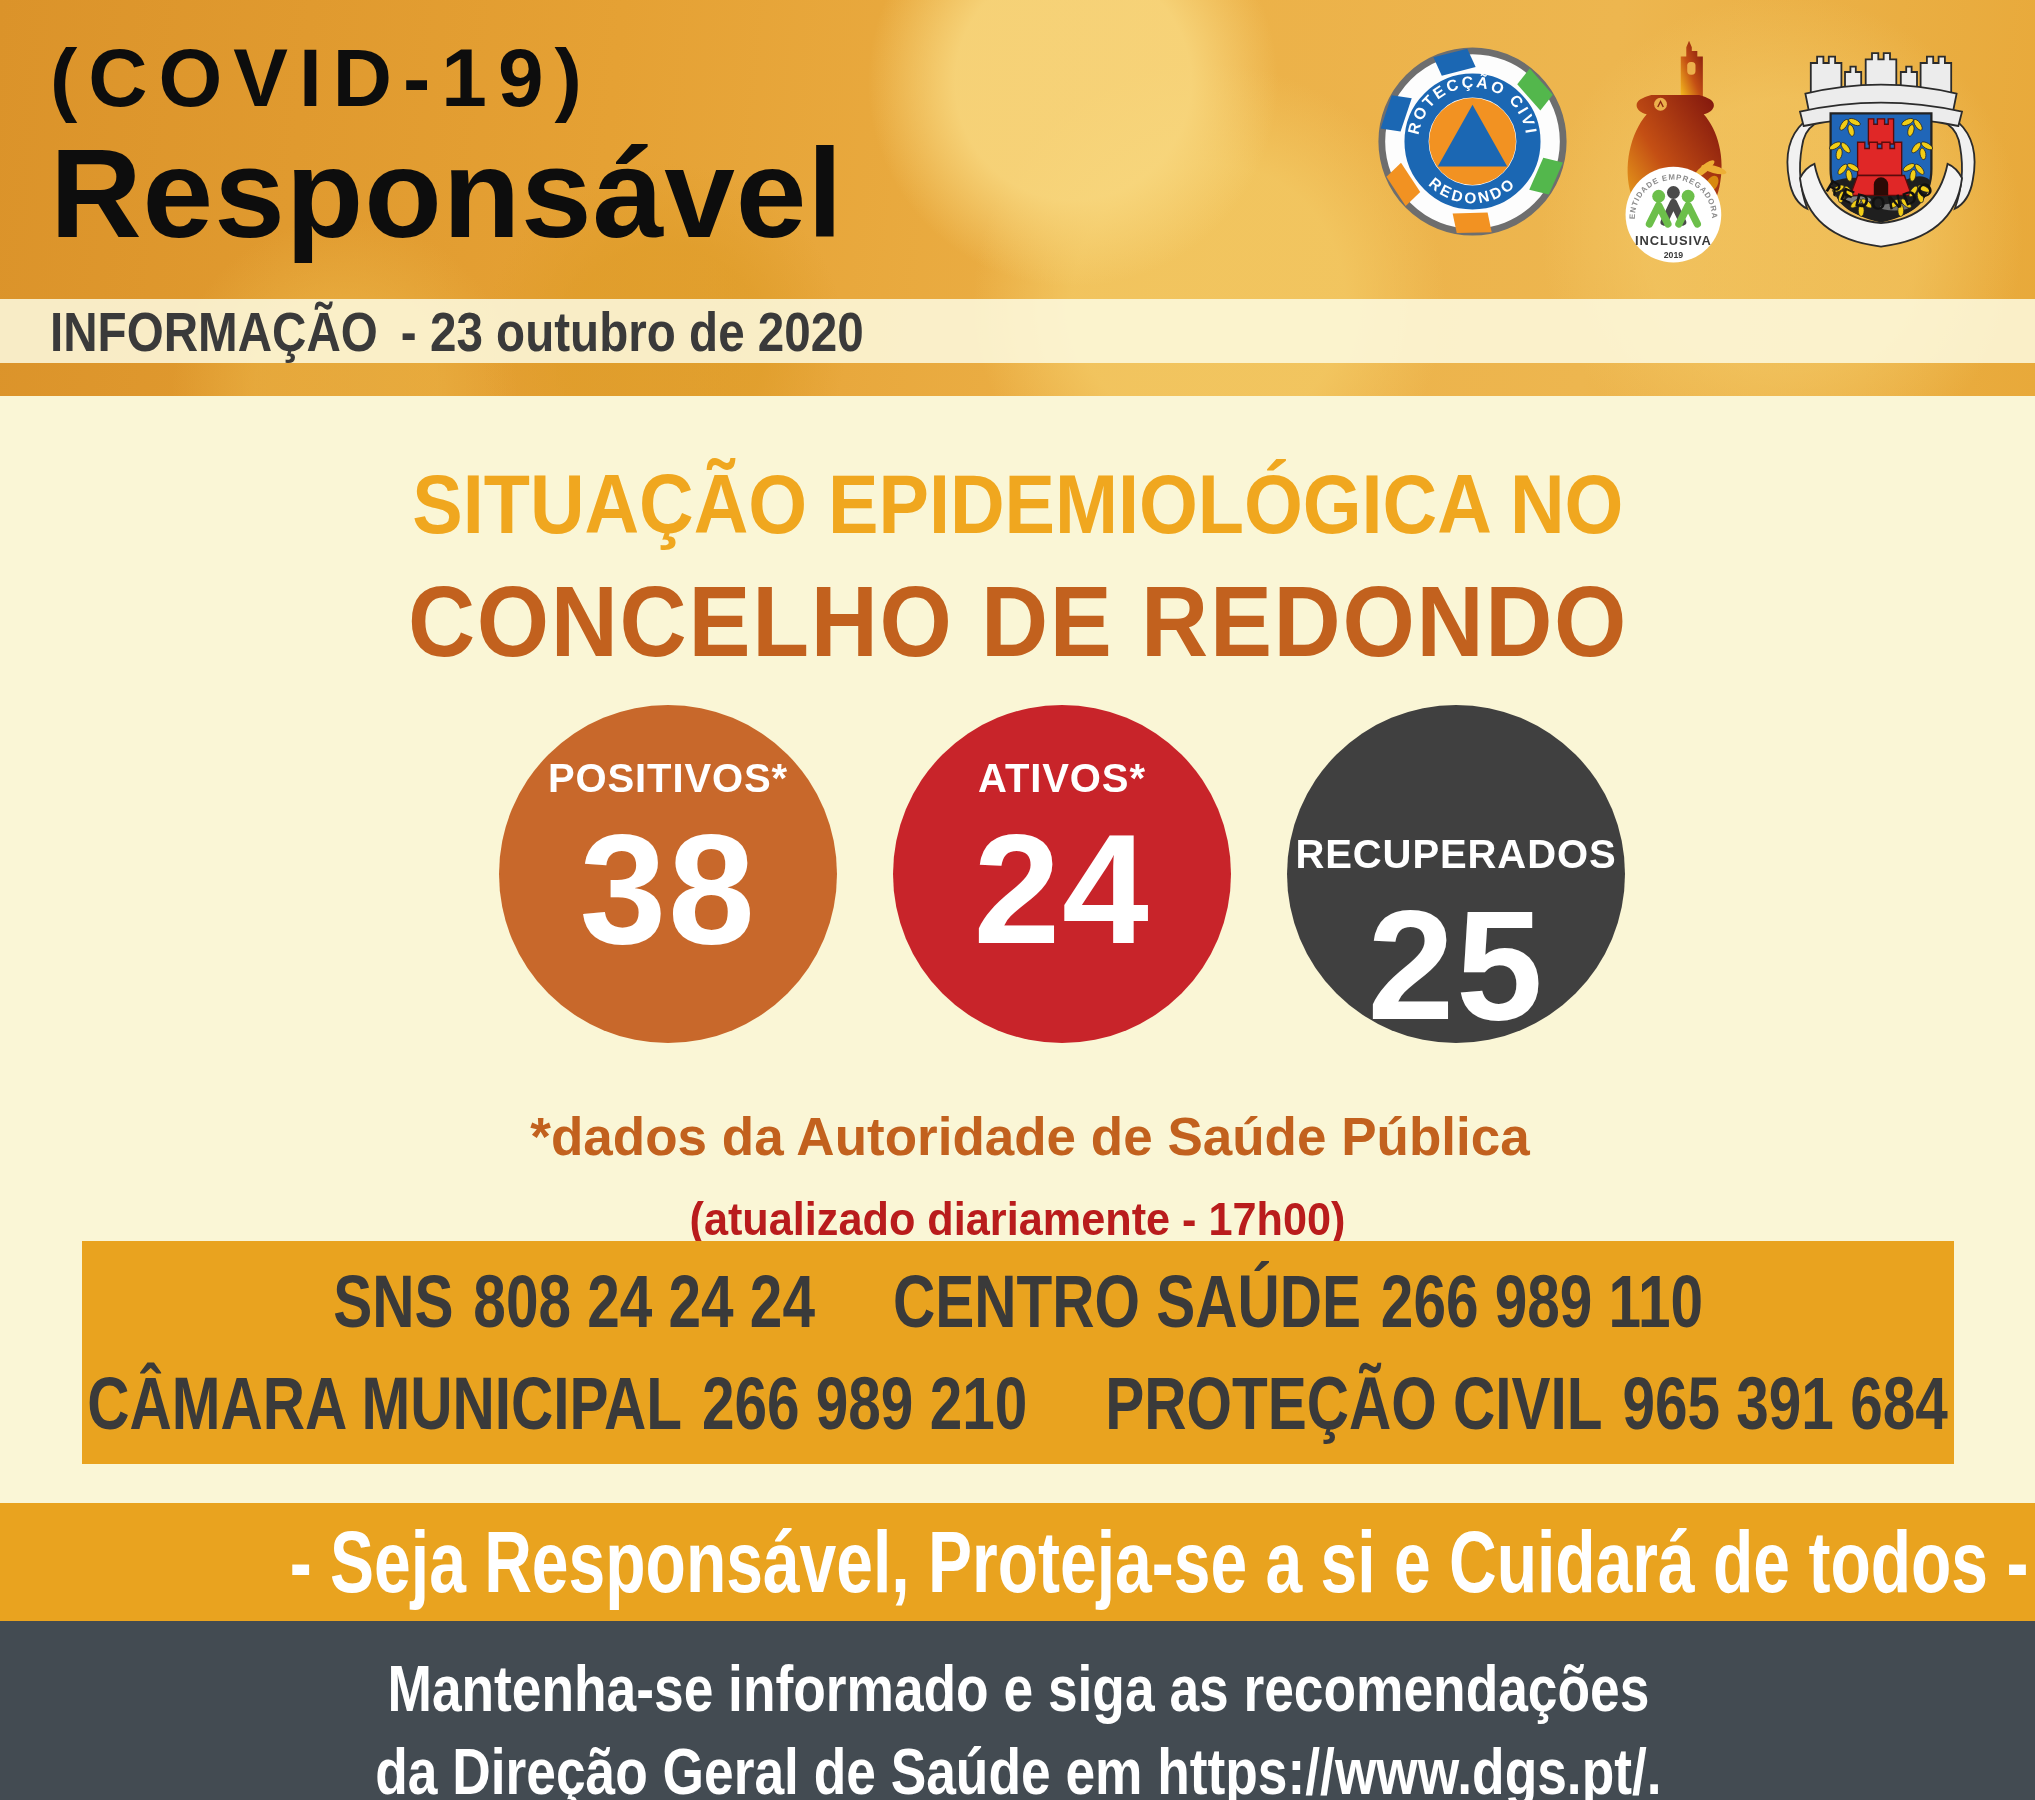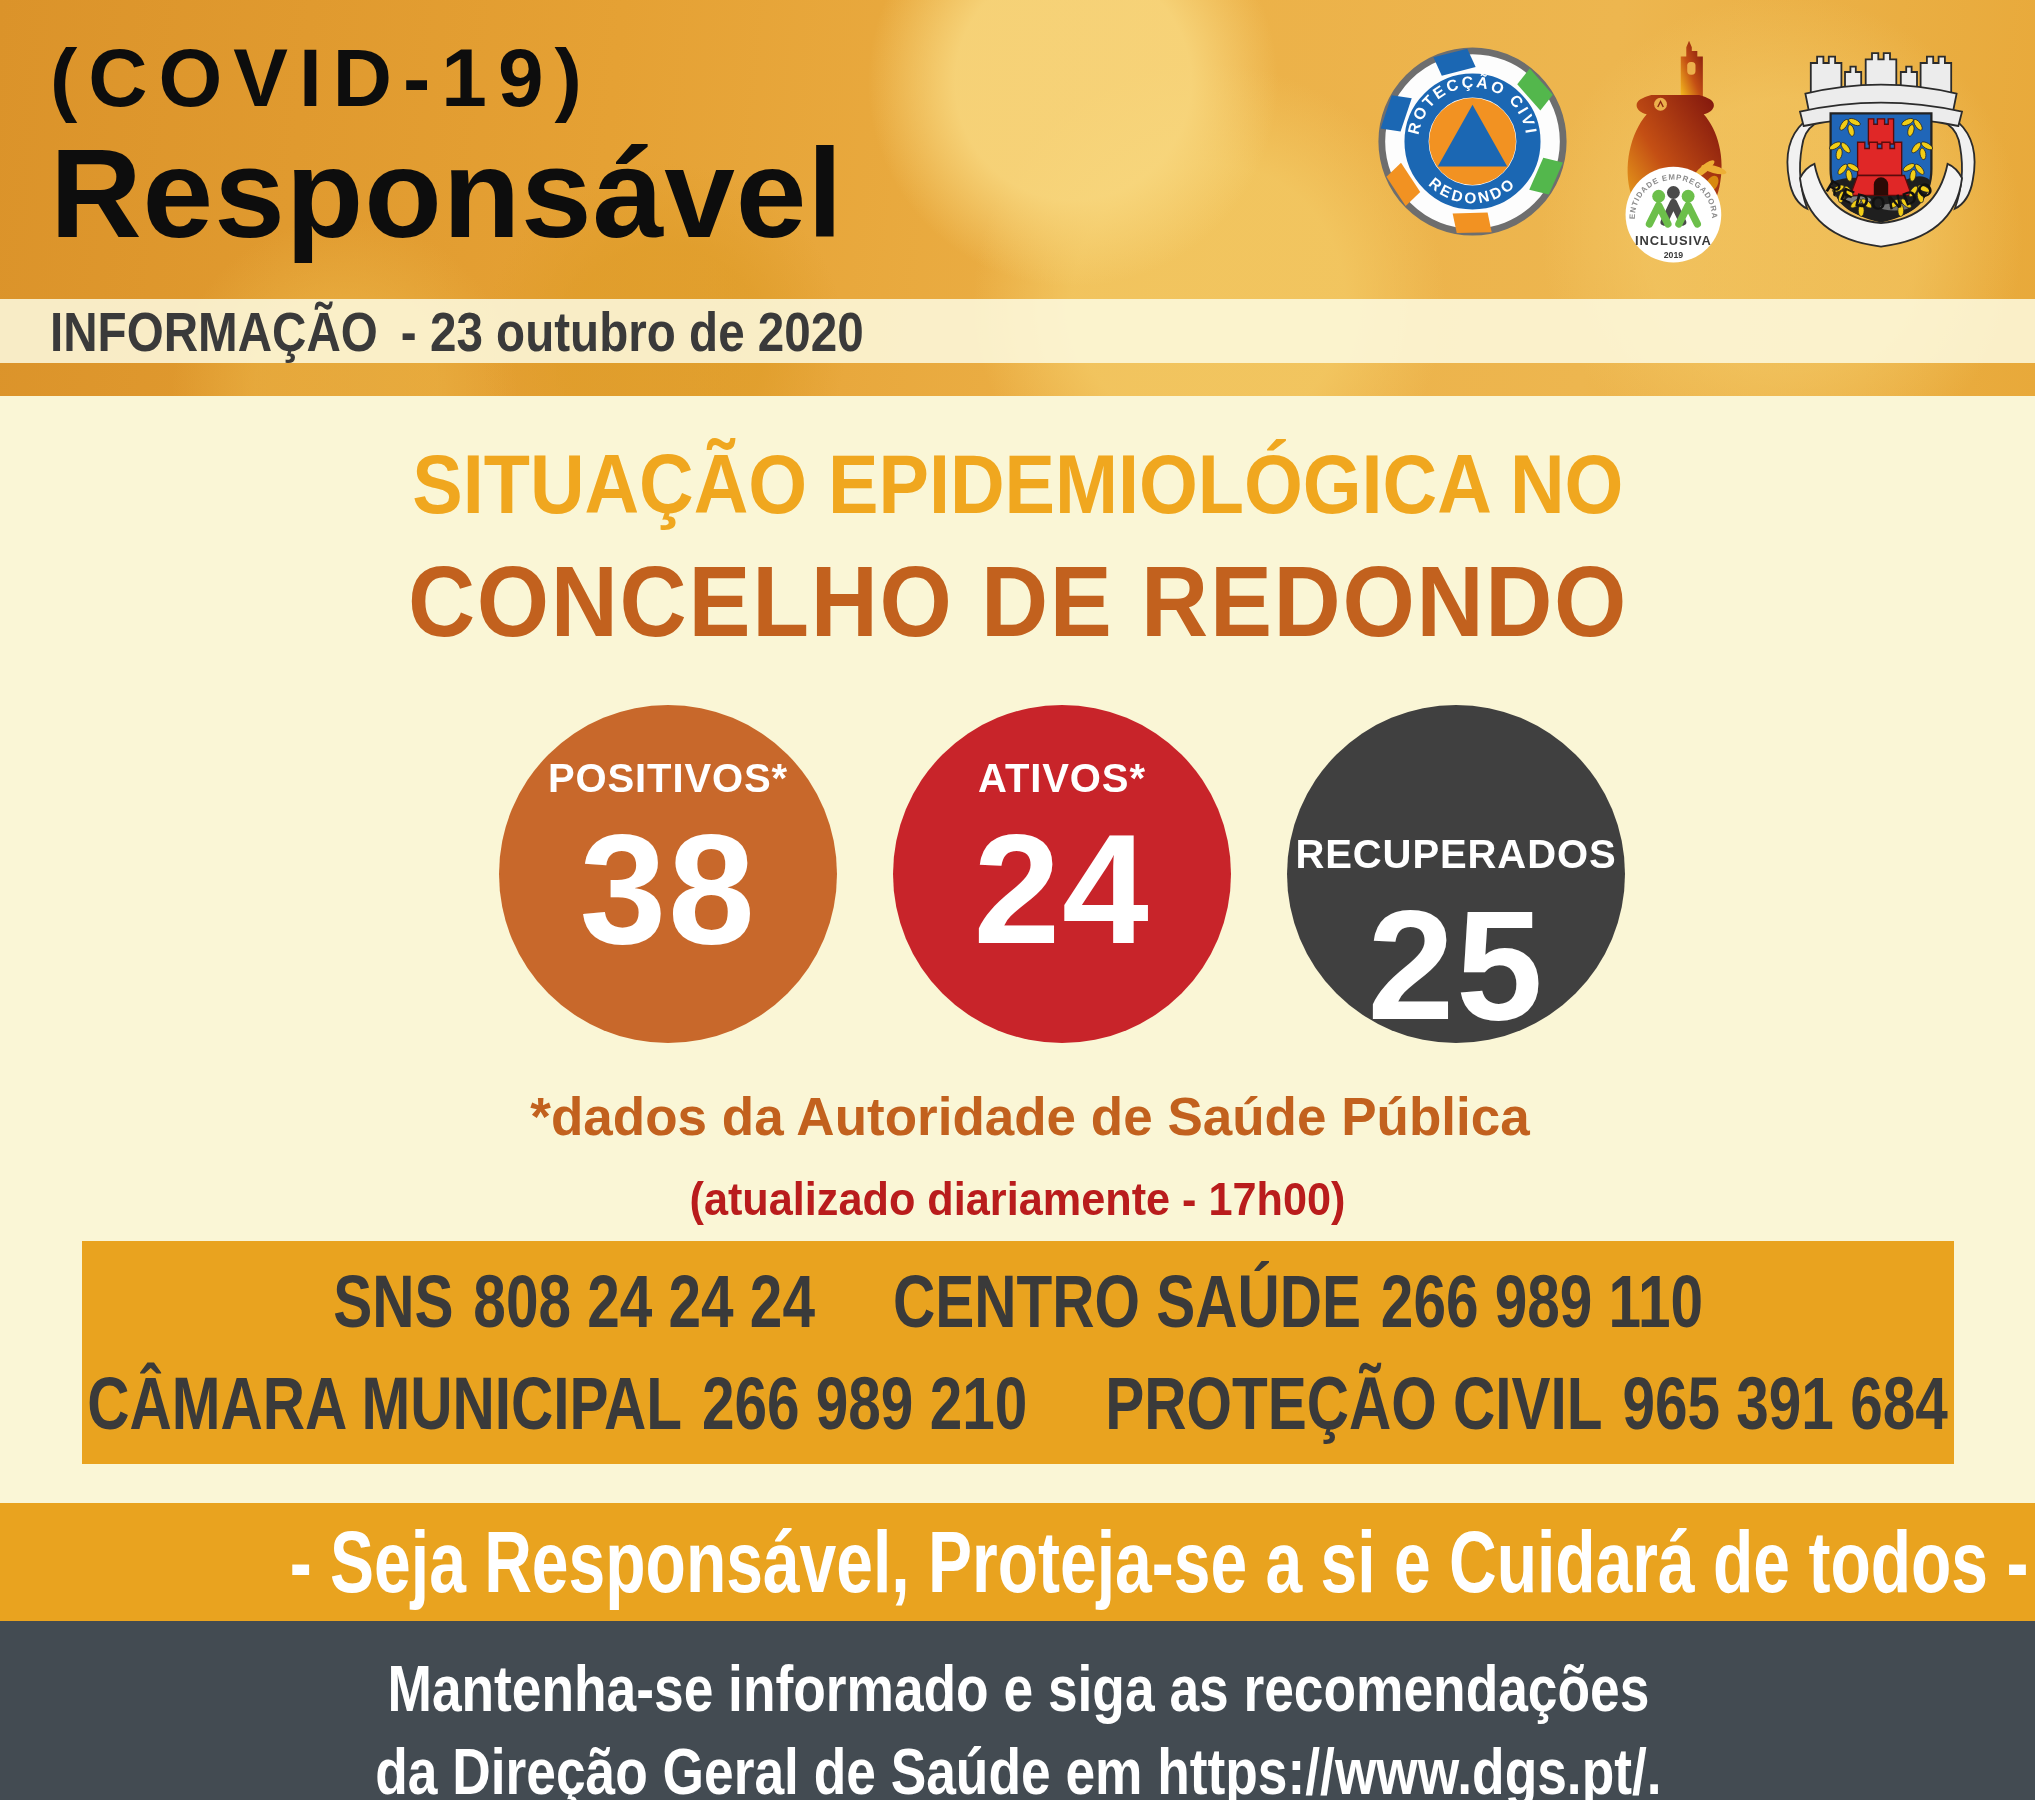--- a/index.html
+++ b/index.html
@@ -29,21 +29,21 @@
     margin-left:50px;font-size:56px;font-weight:700;color:#3A3A3A;
     transform:scaleX(.85);transform-origin:left center;white-space:nowrap;
   }
   .info-text .info-date{margin-left:27px;}
   .logo{position:absolute;}
   #logo-pc{left:1376px;top:45px;}
   #logo-inclusiva{left:1609px;top:38px;}
   #logo-crest{left:1773px;top:36px;}
   
   #main{position:absolute;left:0;top:400px;width:2036px;height:1103px;background:#FAF6D6;}
-  .center-line{position:absolute;left:0;width:2036px;text-align:center;white-space:nowrap;}
+  .center-line{position:absolute;left:0;width:2036px;text-align:center;white-space:nowrap;margin-top:20px;}
   #subtitle{top:36px;font-size:84px;font-weight:700;color:#F0A71F;}
   #subtitle span,#main-title span,#footnote1 span,#footnote2 span{display:inline-block;}
   #subtitle span{transform:scaleX(.90);}
   #main-title{top:144px;font-size:100px;font-weight:800;color:#C2611E;letter-spacing:1.8px;}
   #main-title span{transform:scaleX(.93);}
   #stats-row{
     position:absolute;left:0;top:305px;width:2036px;
     display:flex;justify-content:center;gap:56px;margin-left:44px;
   }
   .stat-circle{

